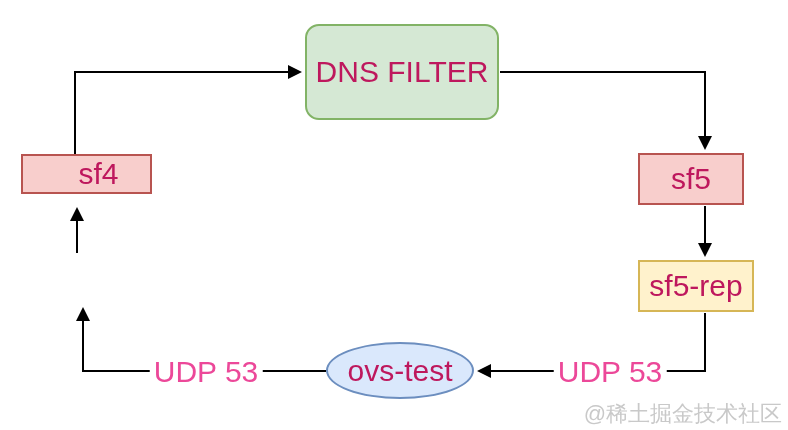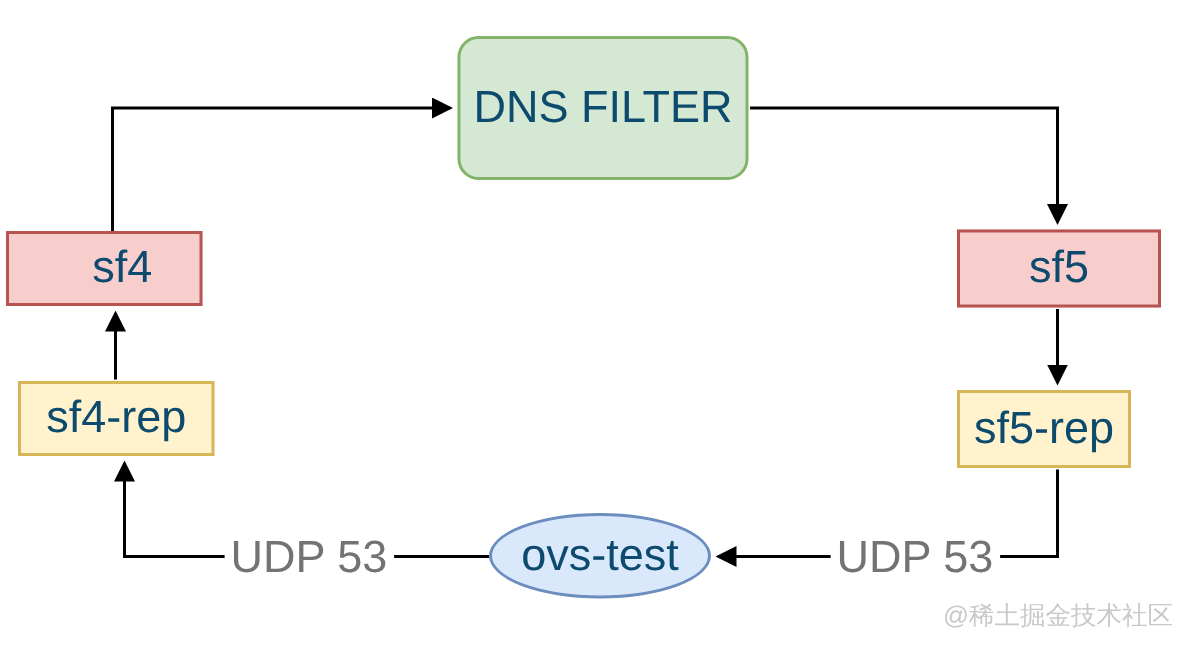--- a/index.html
+++ b/index.html
@@ -29,37 +29,37 @@
 
   .node {
     position: absolute;
     z-index: 2;
     display: flex;
     align-items: center;
     justify-content: center;
     box-sizing: border-box;
     border: 2px solid;
     font-size: 30px;
-    color: #0c4a6e;
+    color: #be185d;
     white-space: nowrap;
   }
   .n-dns {
     left: 305px; top: 24px; width: 194px; height: 96px;
     border-radius: 14px;
     background: var(--green-fill, #d5e8d4);
     border-color: var(--green-stroke, #82b366);
   }
   .n-sf4 {
-    left: 4px; top: 154px; width: 131px; height: 50px;
+    left: 21px; top: 154px; width: 131px; height: 40px;
     background: var(--red-fill, #f8cecc);
     border-color: var(--red-stroke, #b85450);
     padding-left: 24px;
   }
   .n-sf5 {
-    left: 638px; top: 153px; width: 136px; height: 52px;
+    left: 638px; top: 153px; width: 106px; height: 52px;
     background: var(--red-fill, #f8cecc);
     border-color: var(--red-stroke, #b85450);
     justify-content: center;
   }
   .n-sf4rep {
     left: 12px; top: 254px; width: 131px; height: 50px;
     background: var(--yellow-fill, #fff2cc);
     border-color: var(--yellow-stroke, #d6b656);
   }
   .n-sf5rep {
@@ -74,30 +74,30 @@
     border-color: var(--blue-stroke, #6c8ebf);
     text-align: center;
   }
   .edge-label {
     position: absolute;
     z-index: 3;
     transform: translate(-50%, -50%);
     background: #ffffff;
     padding: 0 4px;
     font-size: 30px;
-    color: #737373;
+    color: #ec4899;
     white-space: nowrap;
   }
   .lbl-udp-left  { left: 206px; top: 372px; }
   .lbl-udp-right { left: 610px; top: 372px; }
   .watermark {
     position: absolute;
     z-index: 4;
     right: 6px; top: 399px;
-    font-size: 17px;
+    font-size: 22px;
     color: var(--watermark-color, #c9c9c9);
     white-space: nowrap;
   }
 </style>
 </head>
 <body>
 
 <div class="canvas">
 
   <svg class="wires" viewBox="0 0 788 430">
@@ -119,23 +119,20 @@
   </div>
 
   <div class="node n-sf4">
     <span>sf4</span>
   </div>
 
   <div class="node n-sf5">
     <span>sf5</span>
   </div>
 
-  <div class="node n-sf4rep">
-    <span>sf4-rep</span>
-  </div>
 
   <div class="node n-sf5rep">
     <span>sf5-rep</span>
   </div>
 
   <div class="node n-ovs">
     <span>ovs-test</span>
   </div>
 
   <div class="edge-label lbl-udp-left">UDP 53</div>

